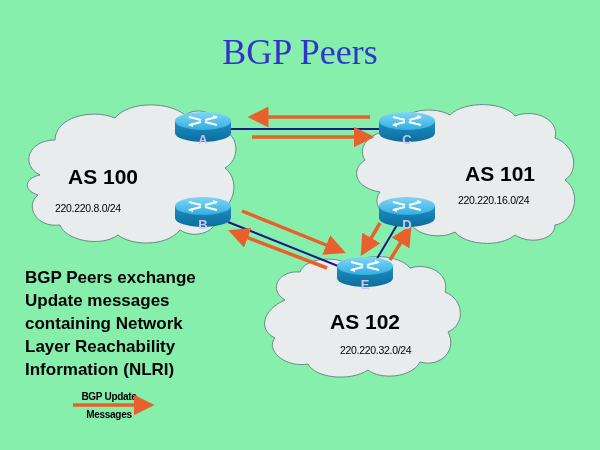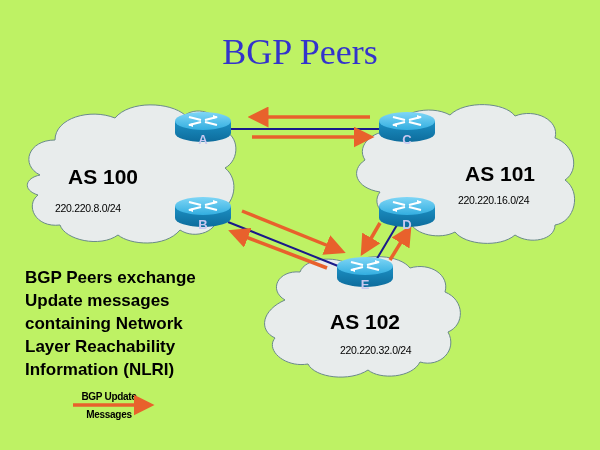--- a/index.html
+++ b/index.html
@@ -1,16 +1,16 @@
 <!DOCTYPE html>
 <html><head>
 <meta charset="utf-8">
 <style>
   html, body { margin: 0; padding: 0; background: #ffffff; }
-  #stage { position: relative; width: 600px; height: 450px; background: #bef264; overflow: hidden; }
+  #stage { position: relative; width: 600px; height: 450px; background: #86efac; overflow: hidden; }
   svg { position: absolute; left: 0; top: 0; }
   .title { font-family: "Liberation Serif", serif; font-size: 36px; fill: #3333cc; }
   .as-label { font-family: "Liberation Sans", sans-serif; font-weight: bold; font-size: 21px; fill: #000000; }
   .net-label { font-family: "Liberation Sans", sans-serif; font-size: 10.5px; fill: #000000; letter-spacing: -0.3px; }
   .router-label { font-family: "Liberation Sans", sans-serif; font-weight: bold; font-size: 13px; fill: #c8c8f0; }
   .desc { font-family: "Liberation Sans", sans-serif; font-weight: bold; font-size: 17px; fill: #000000; }
   .legend-text { font-family: "Liberation Sans", sans-serif; font-weight: bold; font-size: 10px; fill: #000000; letter-spacing: -0.3px; }
   .cloud { fill: #e8ecec; stroke: #6a8a8a; stroke-width: 1; }
   .link { stroke: #1a1a8a; stroke-width: 2; }
   .upd { stroke: #e8612c; stroke-width: 3.5; fill: none; }

